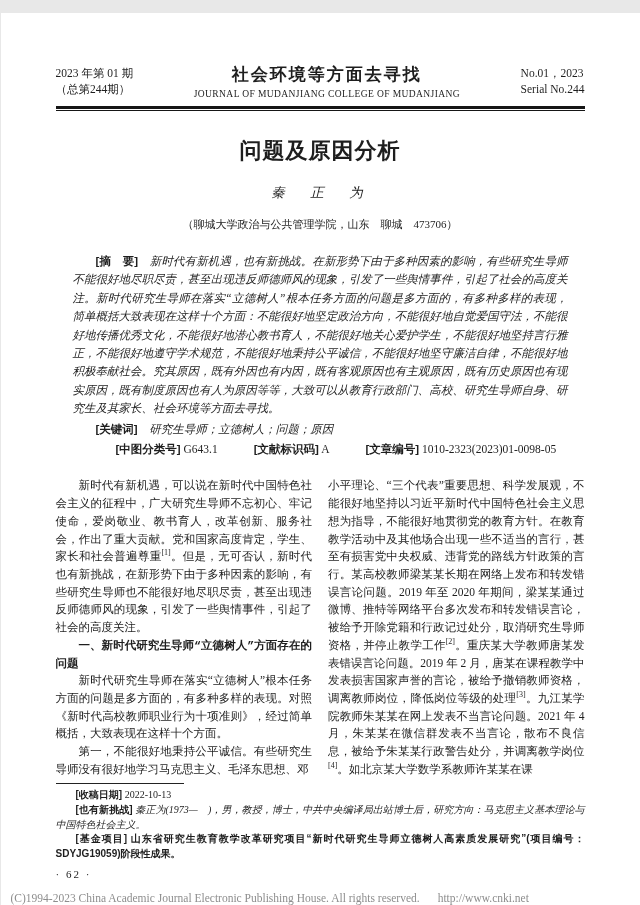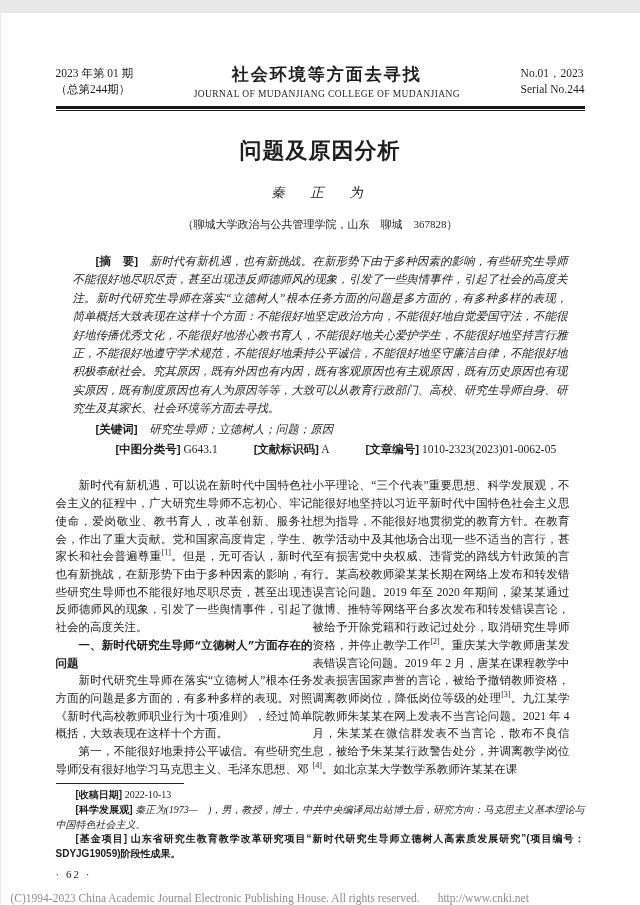--- a/index.html
+++ b/index.html
@@ -27,21 +27,21 @@
 
   
   .meta-block { margin:20px 17px 0 17px; }
   .lbl { font-family:"Liberation Sans","DejaVu Sans",sans-serif; font-weight:700; font-style:normal; }
   .abstract { font-size:11.5px; line-height:18.4px; text-align:justify; text-indent:2em; font-style:italic; }
   .kw-line { margin-top:2px; font-size:11.5px; line-height:18.4px; text-indent:2em; font-style:italic; }
   .clc-line { margin-top:2px; font-size:11.5px; line-height:18.4px; text-indent:2em; font-style:normal; }
   .clc-line .pair { margin-right:16px; white-space:nowrap;padding-left:20px; }
 
   
-  .columns { display:flex; margin-top:19px; }
+  .columns { display:flex; gap:16px; margin-top:19px; }
   .col { width:257px; font-size:11.5px; line-height:17.7px; text-align:justify; }
   .col p.para { text-indent:2em; }
   .col p.cont { text-indent:0; }
   .col p.heading { text-indent:2em; font-family:Liberation Mono, monospace; font-weight:700; }
   sup { font-size:8px; line-height:0; }
 
   
   .fn-rule { margin-top:5px; width:128px; border-top:1.5px solid #222; }
   .footnotes { margin-top:4px; font-size:10px; line-height:14.6px; text-align:justify; }
   .footnotes p { text-indent:2em; }
@@ -74,44 +74,44 @@
         <div>No.01，2023</div>
         <div>Serial No.244</div>
       </div>
     </div>
     <div class="header-rule"></div>
 
     <div class="atitle">
       <div>问题及原因分析</div>
     </div>
     <div class="author">秦　正　为</div>
-    <div class="affil">（聊城大学政治与公共管理学院，山东　聊城　367828）</div>
+    <div class="affil">（聊城大学政治与公共管理学院，山东　聊城　473706）</div>
 
     <div class="meta-block">
       <p class="abstract"><span class="lbl">[摘　要]</span><span>　新时代有新机遇，也有新挑战。在新形势下由于多种因素的影响，有些研究生导师不能很好地尽职尽责，甚至出现违反师德师风的现象，引发了一些舆情事件，引起了社会的高度关注。新时代研究生导师在落实“立德树人”根本任务方面的问题是多方面的，有多种多样的表现，简单概括大致表现在这样十个方面：不能很好地坚定政治方向，不能很好地自觉爱国守法，不能很好地传播优秀文化，不能很好地潜心教书育人，不能很好地关心爱护学生，不能很好地坚持言行雅正，不能很好地遵守学术规范，不能很好地秉持公平诚信，不能很好地坚守廉洁自律，不能很好地积极奉献社会。究其原因，既有外因也有内因，既有客观原因也有主观原因，既有历史原因也有现实原因，既有制度原因也有人为原因等等，大致可以从教育行政部门、高校、研究生导师自身、研究生及其家长、社会环境等方面去寻找。</span></p>
       <p class="kw-line"><span class="lbl">[关键词]</span><span>　研究生导师；立德树人；问题；原因</span></p>
-      <p class="clc-line"><span class="pair"><span class="lbl">[中图分类号]</span> <span>G643.1</span></span><span class="pair"><span class="lbl">[文献标识码]</span> <span>A</span></span><span class="pair"><span class="lbl">[文章编号]</span> <span>1010-2323(2023)01-0062-05</span></span></p>
+      <p class="clc-line"><span class="pair"><span class="lbl">[中图分类号]</span> <span>G643.1</span></span><span class="pair"><span class="lbl">[文献标识码]</span> <span>A</span></span><span class="pair"><span class="lbl">[文章编号]</span> <span>1010-2323(2023)01-0098-05</span></span></p>
     </div>
 
     <div class="columns">
       <div class="col">
         <p class="para"><span>新时代有新机遇，可以说在新时代中国特色社会主义的征程中，广大研究生导师不忘初心、牢记使命，爱岗敬业、教书育人，改革创新、服务社会，作出了重大贡献。党和国家高度肯定，学生、家长和社会普遍尊重</span><sup>[1]</sup><span>。但是，无可否认，新时代也有新挑战，在新形势下由于多种因素的影响，有些研究生导师也不能很好地尽职尽责，甚至出现违反师德师风的现象，引发了一些舆情事件，引起了社会的高度关注。</span></p>
         <p class="heading">一、新时代研究生导师“立德树人”方面存在的问题</p>
         <p class="para">新时代研究生导师在落实“立德树人”根本任务方面的问题是多方面的，有多种多样的表现。对照《新时代高校教师职业行为十项准则》，经过简单概括，大致表现在这样十个方面。</p>
         <p class="para">第一，不能很好地秉持公平诚信。有些研究生导师没有很好地学习马克思主义、毛泽东思想、邓</p>
       </div>
       <div class="col">
         <p class="cont"><span>小平理论、“三个代表”重要思想、科学发展观，不能很好地坚持以习近平新时代中国特色社会主义思想为指导，不能很好地贯彻党的教育方针。在教育教学活动中及其他场合出现一些不适当的言行，甚至有损害党中央权威、违背党的路线方针政策的言行。某高校教师梁某某长期在网络上发布和转发错误言论问题。2019 年至 2020 年期间，梁某某通过微博、推特等网络平台多次发布和转发错误言论，被给予开除党籍和行政记过处分，取消研究生导师资格，并停止教学工作</span><sup>[2]</sup><span>。重庆某大学教师唐某发表错误言论问题。2019 年 2 月，唐某在课程教学中发表损害国家声誉的言论，被给予撤销教师资格，调离教师岗位，降低岗位等级的处理</span><sup>[3]</sup><span>。九江某学院教师朱某某在网上发表不当言论问题。2021 年 4 月，朱某某在微信群发表不当言论，散布不良信息，被给予朱某某行政警告处分，并调离教学岗位</span><sup>[4]</sup><span>。如北京某大学数学系教师许某某在课</span></p>
       </div>
     </div>
 
     <div class="fn-rule"></div>
     <div class="footnotes">
       <p><span class="lbl">[收稿日期]</span><span> 2022-10-13</span></p>
-      <p><span class="lbl">[科学发展观]</span><span class="fn-kai"> 秦正为(1973—　)，男，教授，博士，中共中央编译局出站博士后，研究方向：马克思主义基本理论与中国特色社会主义。</span></p>
+      <p><span class="lbl">[也有新挑战]</span><span class="fn-kai"> 秦正为(1973—　)，男，教授，博士，中共中央编译局出站博士后，研究方向：马克思主义基本理论与中国特色社会主义。</span></p>
       <p class="fn-fund"><span class="lbl">[基金项目]</span><span class="val"> 山东省研究生教育教学改革研究项目“新时代研究生导师立德树人高素质发展研究”(项目编号：SDYJG19059)阶段性成果。</span></p>
     </div>
 
     <div class="pageno">· 62 ·</div>
   </div>
 
   <div class="copyright">
     <span>(C)1994-2023 China Academic Journal Electronic Publishing House. All rights reserved.</span>
     <span>http://www.cnki.net</span>
   </div>

